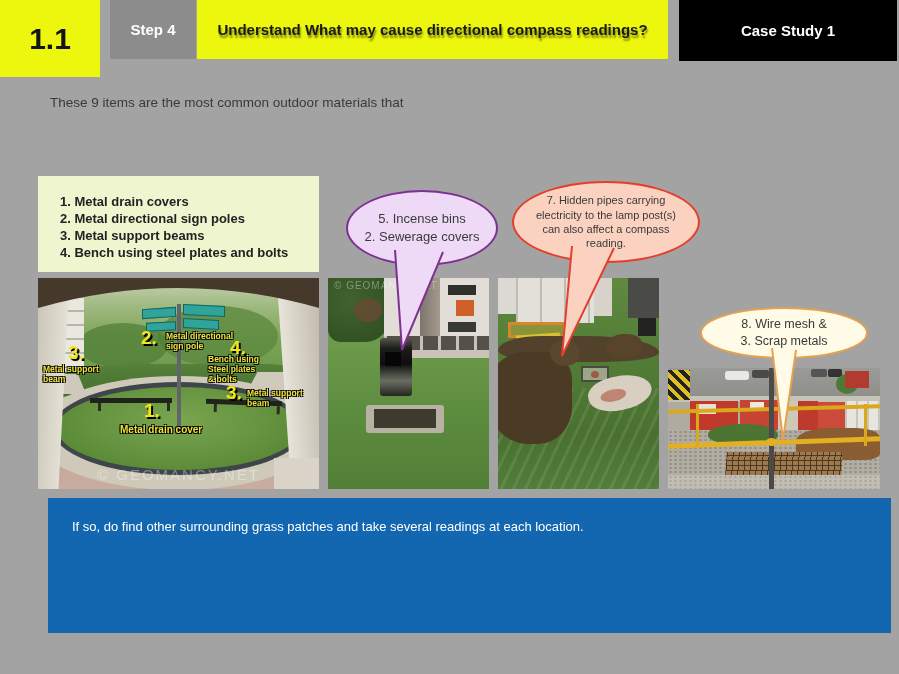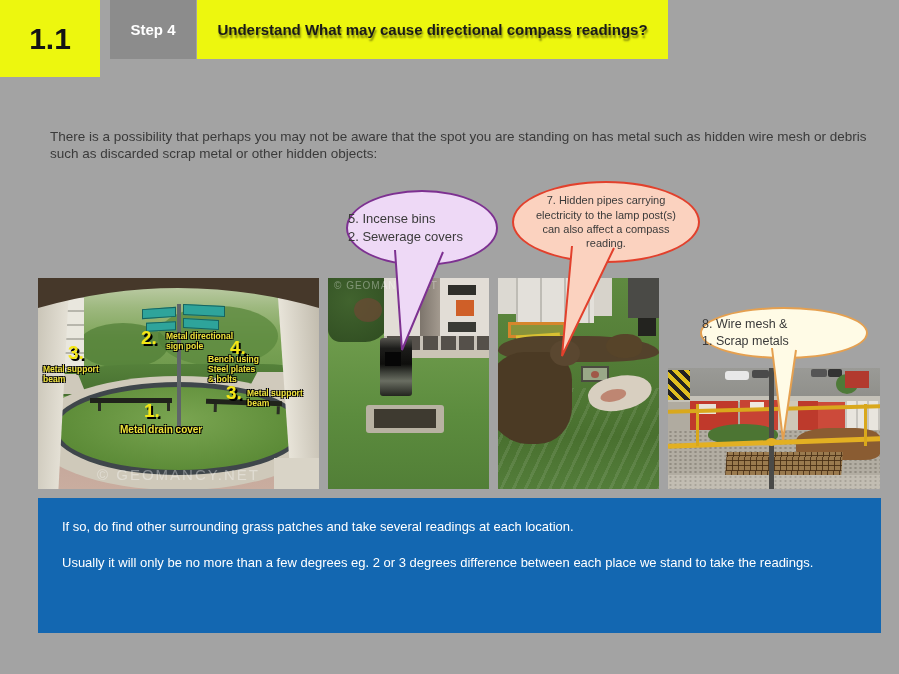--- a/index.html
+++ b/index.html
@@ -145,46 +145,53 @@
   .p4-strip { left:0; top:107px; width:212px; height:14px; background:#c2bdb2;
     background-image:radial-gradient(circle, #a8a398 1px, transparent 1.2px); background-size:5px 4px; }
   .p4-rail1 { left:-2px; top:39px; width:216px; height:4px; background:#d9a81c; transform:rotate(-1.5deg); z-index:3; }
   .p4-rail2 { left:-2px; top:72px; width:216px; height:5px; background:#e3b022; transform:rotate(-2deg); z-index:3; }
   .p4-post1 { left:28px; top:36px; width:3px; height:42px; background:#d9a81c; z-index:3; }
   .p4-post2 { left:196px; top:36px; width:3px; height:42px; background:#d9a81c; z-index:3; }
   .p4-pole { left:101px; top:0; width:5px; height:121px; background:#4a4a48; z-index:3; }
   .p4-knob { left:98px; top:70px; width:11px; height:8px; background:#e3b022; border-radius:50%; z-index:3; }
   
   .bubble { position:absolute; border-radius:50%; display:flex; flex-direction:column;
-    align-items:flex-start; justify-content:center; text-align:center; z-index:6; }
+    align-items:center; justify-content:center; text-align:center; z-index:6; }
   .bubble-incense { left:346px; top:190px; width:152px; height:76px;
     background:#eed9f6; border:2px solid #7d3191; color:#3a3a3a; font-size:13px; line-height:1.35; }
   .bubble-pipes { left:512px; top:181px; width:188px; height:82px;
     background:#fbd2bf; border:2px solid #e2402c; color:#3a3a3a; font-size:11px; line-height:1.3; padding:0 14px; }
   .bubble-wire { left:700px; top:307px; width:168px; height:52px;
     background:#fffbe6; border:2px solid #e5a050; color:#3a3a3a; font-size:12.5px; line-height:1.35; }
   .tail { position:absolute; z-index:7; pointer-events:none; }
   .bubble-text { position:relative; z-index:8; }
   
-  .footer { position:absolute; left:38px; top:498px; width:843px; height:135px; background:#1367b1;
+  .footer { position:absolute; left:48px; top:498px; width:843px; height:135px; background:#1367b1;
     color:#fff; font-size:13px; padding:21px 24px 0 24px; }
   .footer p { margin-bottom:21px; }
   .thumb-icon { display:inline-block; width:14px; height:14px; vertical-align:-2px; margin:0 2px; }
 </style>
 </head>
 <body>
 
 <div class="page">
 
   <div class="sec-num">1.1</div>
   <div class="step-box">Step 4</div>
   <div class="title-box">Understand What may cause directional compass readings?</div>
-
-  <div class="intro-2">There is a possibility that perhaps you may not be aware that the spot you are standing on has metal such as hidden wire mesh or debris such as discarded scrap metal or other hidden objects:</div>
-
+  <div class="case-box">Case Study 1</div>
+
+  <div class="intro-1">These 9 items are the most common outdoor materials that</div>
+
+  <div class="list-box">
+    <div>1. Metal drain covers</div>
+    <div>2. Metal directional sign poles</div>
+    <div>3. Metal support beams</div>
+    <div>4. Bench using steel plates and bolts</div>
+  </div>
 
   <div class="photo photo1">
     <div class="abs p1-trees"></div>
     <div class="abs p1-blob1"></div>
     <div class="abs p1-blob2"></div>
     <div class="abs p1-bldg"></div>
     <div class="abs p1-bush"></div>
     <div class="abs p1-floor"></div>
     <div class="abs p1-pathL"></div>
     <div class="abs p1-pathR"></div>
@@ -295,24 +302,23 @@
 
   <div class="bubble bubble-pipes">
     <div class="bubble-text">7. Hidden pipes carrying electricity to the lamp post(s) can also affect a compass reading.</div>
   </div>
   <svg class="tail" style="left:548px; top:238px;" width="72" height="122">
     <path d="M 24,8 L 14,118 L 66,10" fill="#fbd2bf" stroke="#e2402c" stroke-width="2"></path>
   </svg>
 
   <div class="bubble bubble-wire">
     <div class="bubble-text">8. Wire mesh &amp;</div>
-    <div class="bubble-text">1. Scrap metals</div>
+    <div class="bubble-text">3. Scrap metals</div>
   </div>
   <svg class="tail" style="left:763px; top:342px;" width="42" height="104">
     <path d="M 9,6 L 20,98 L 33,8" fill="#fffbe6" stroke="#e5a050" stroke-width="2"></path>
   </svg>
 
   <div class="footer">
     <p>If so, do find other surrounding grass patches and take several readings at each location.</p>
-    <p>Usually it will only be no more than a few degrees eg. 2 or 3 degrees difference between each place we stand to take the readings.</p>
   </div>
 
 </div>
 
 </body></html>

